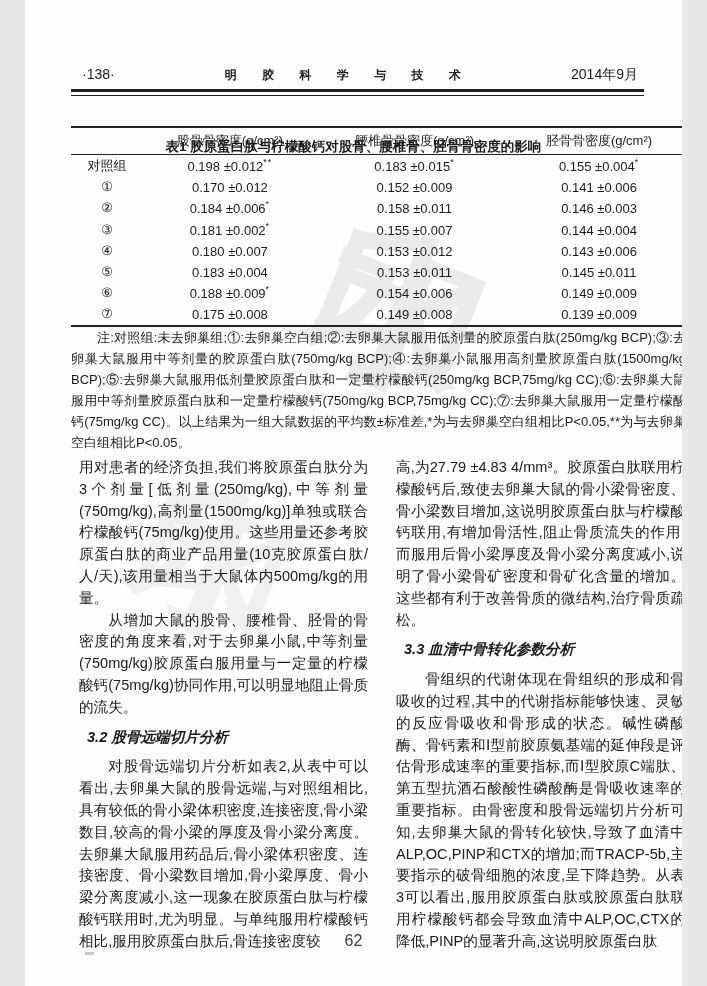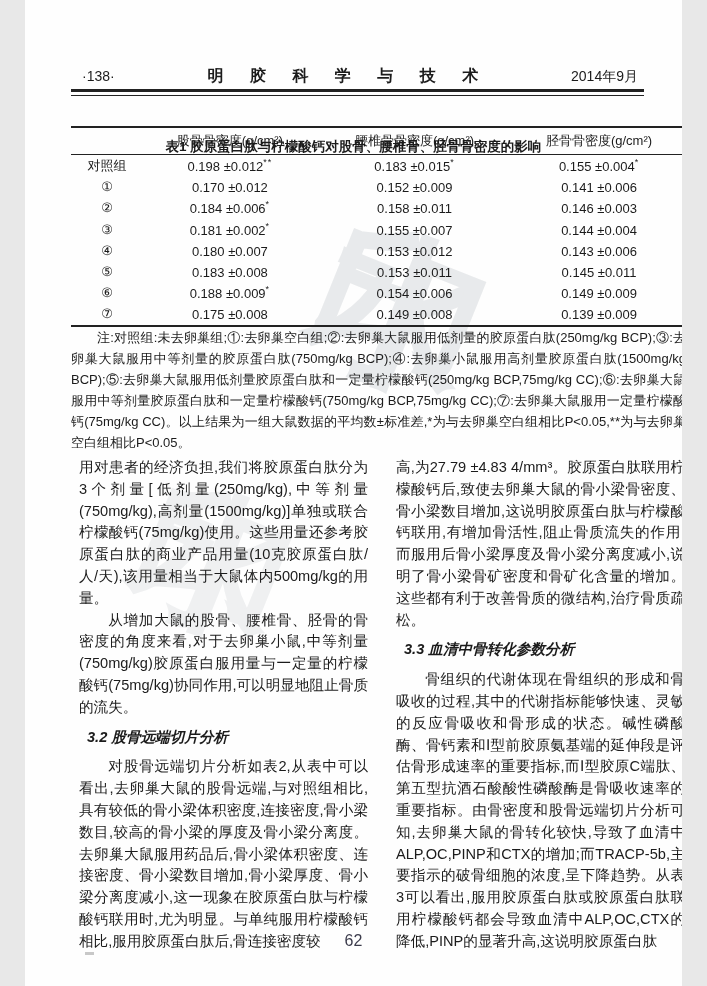--- a/index.html
+++ b/index.html
@@ -17,21 +17,21 @@
   }
   .wm-1{left:370px;top:110px;font-size:165px;color:#ccd0d4;opacity:.42;transform:rotate(22deg);}
   .wm-2{left:185px;top:380px;font-size:150px;color:#d3d6d9;opacity:.34;transform:rotate(22deg);}
   .content{position:relative;z-index:1;}
   
   .running-head{
     position:absolute;left:57px;right:44px;top:66px;
     display:flex;justify-content:space-between;align-items:baseline;
     font-size:14px;
   }
-  .journal-title{letter-spacing:11px;font-size:16px;font-weight:bold;padding-left:11px;}
+  .journal-title{letter-spacing:11px;font-size:12px;font-weight:bold;padding-left:11px;}
   .header-rule{
     position:absolute;left:46px;right:38px;top:89px;height:3px;
     border-top:3px solid #222;border-bottom:1.5px solid #222;
   }
   
   .table-title{
     position:absolute;top:103px;left:0;width:100%;
     text-align:center;font-weight:bold;font-size:13.5px;margin-top:35px;
   }
   table.density{
@@ -130,21 +130,21 @@
           <td><span>0.144 ±0.004</span><sup></sup></td>
         </tr>
         <tr>
           <th class="rowlab c0">④</th>
           <td><span>0.180 ±0.007</span><sup></sup></td>
           <td><span>0.153 ±0.012</span><sup></sup></td>
           <td><span>0.143 ±0.006</span><sup></sup></td>
         </tr>
         <tr>
           <th class="rowlab c0">⑤</th>
-          <td><span>0.183 ±0.008</span><sup></sup></td>
+          <td><span>0.183 ±0.004</span><sup></sup></td>
           <td><span>0.153 ±0.011</span><sup></sup></td>
           <td><span>0.145 ±0.011</span><sup></sup></td>
         </tr>
         <tr>
           <th class="rowlab c0">⑥</th>
           <td><span>0.188 ±0.009</span><sup>*</sup></td>
           <td><span>0.154 ±0.006</span><sup></sup></td>
           <td><span>0.149 ±0.009</span><sup></sup></td>
         </tr>
         <tr>

